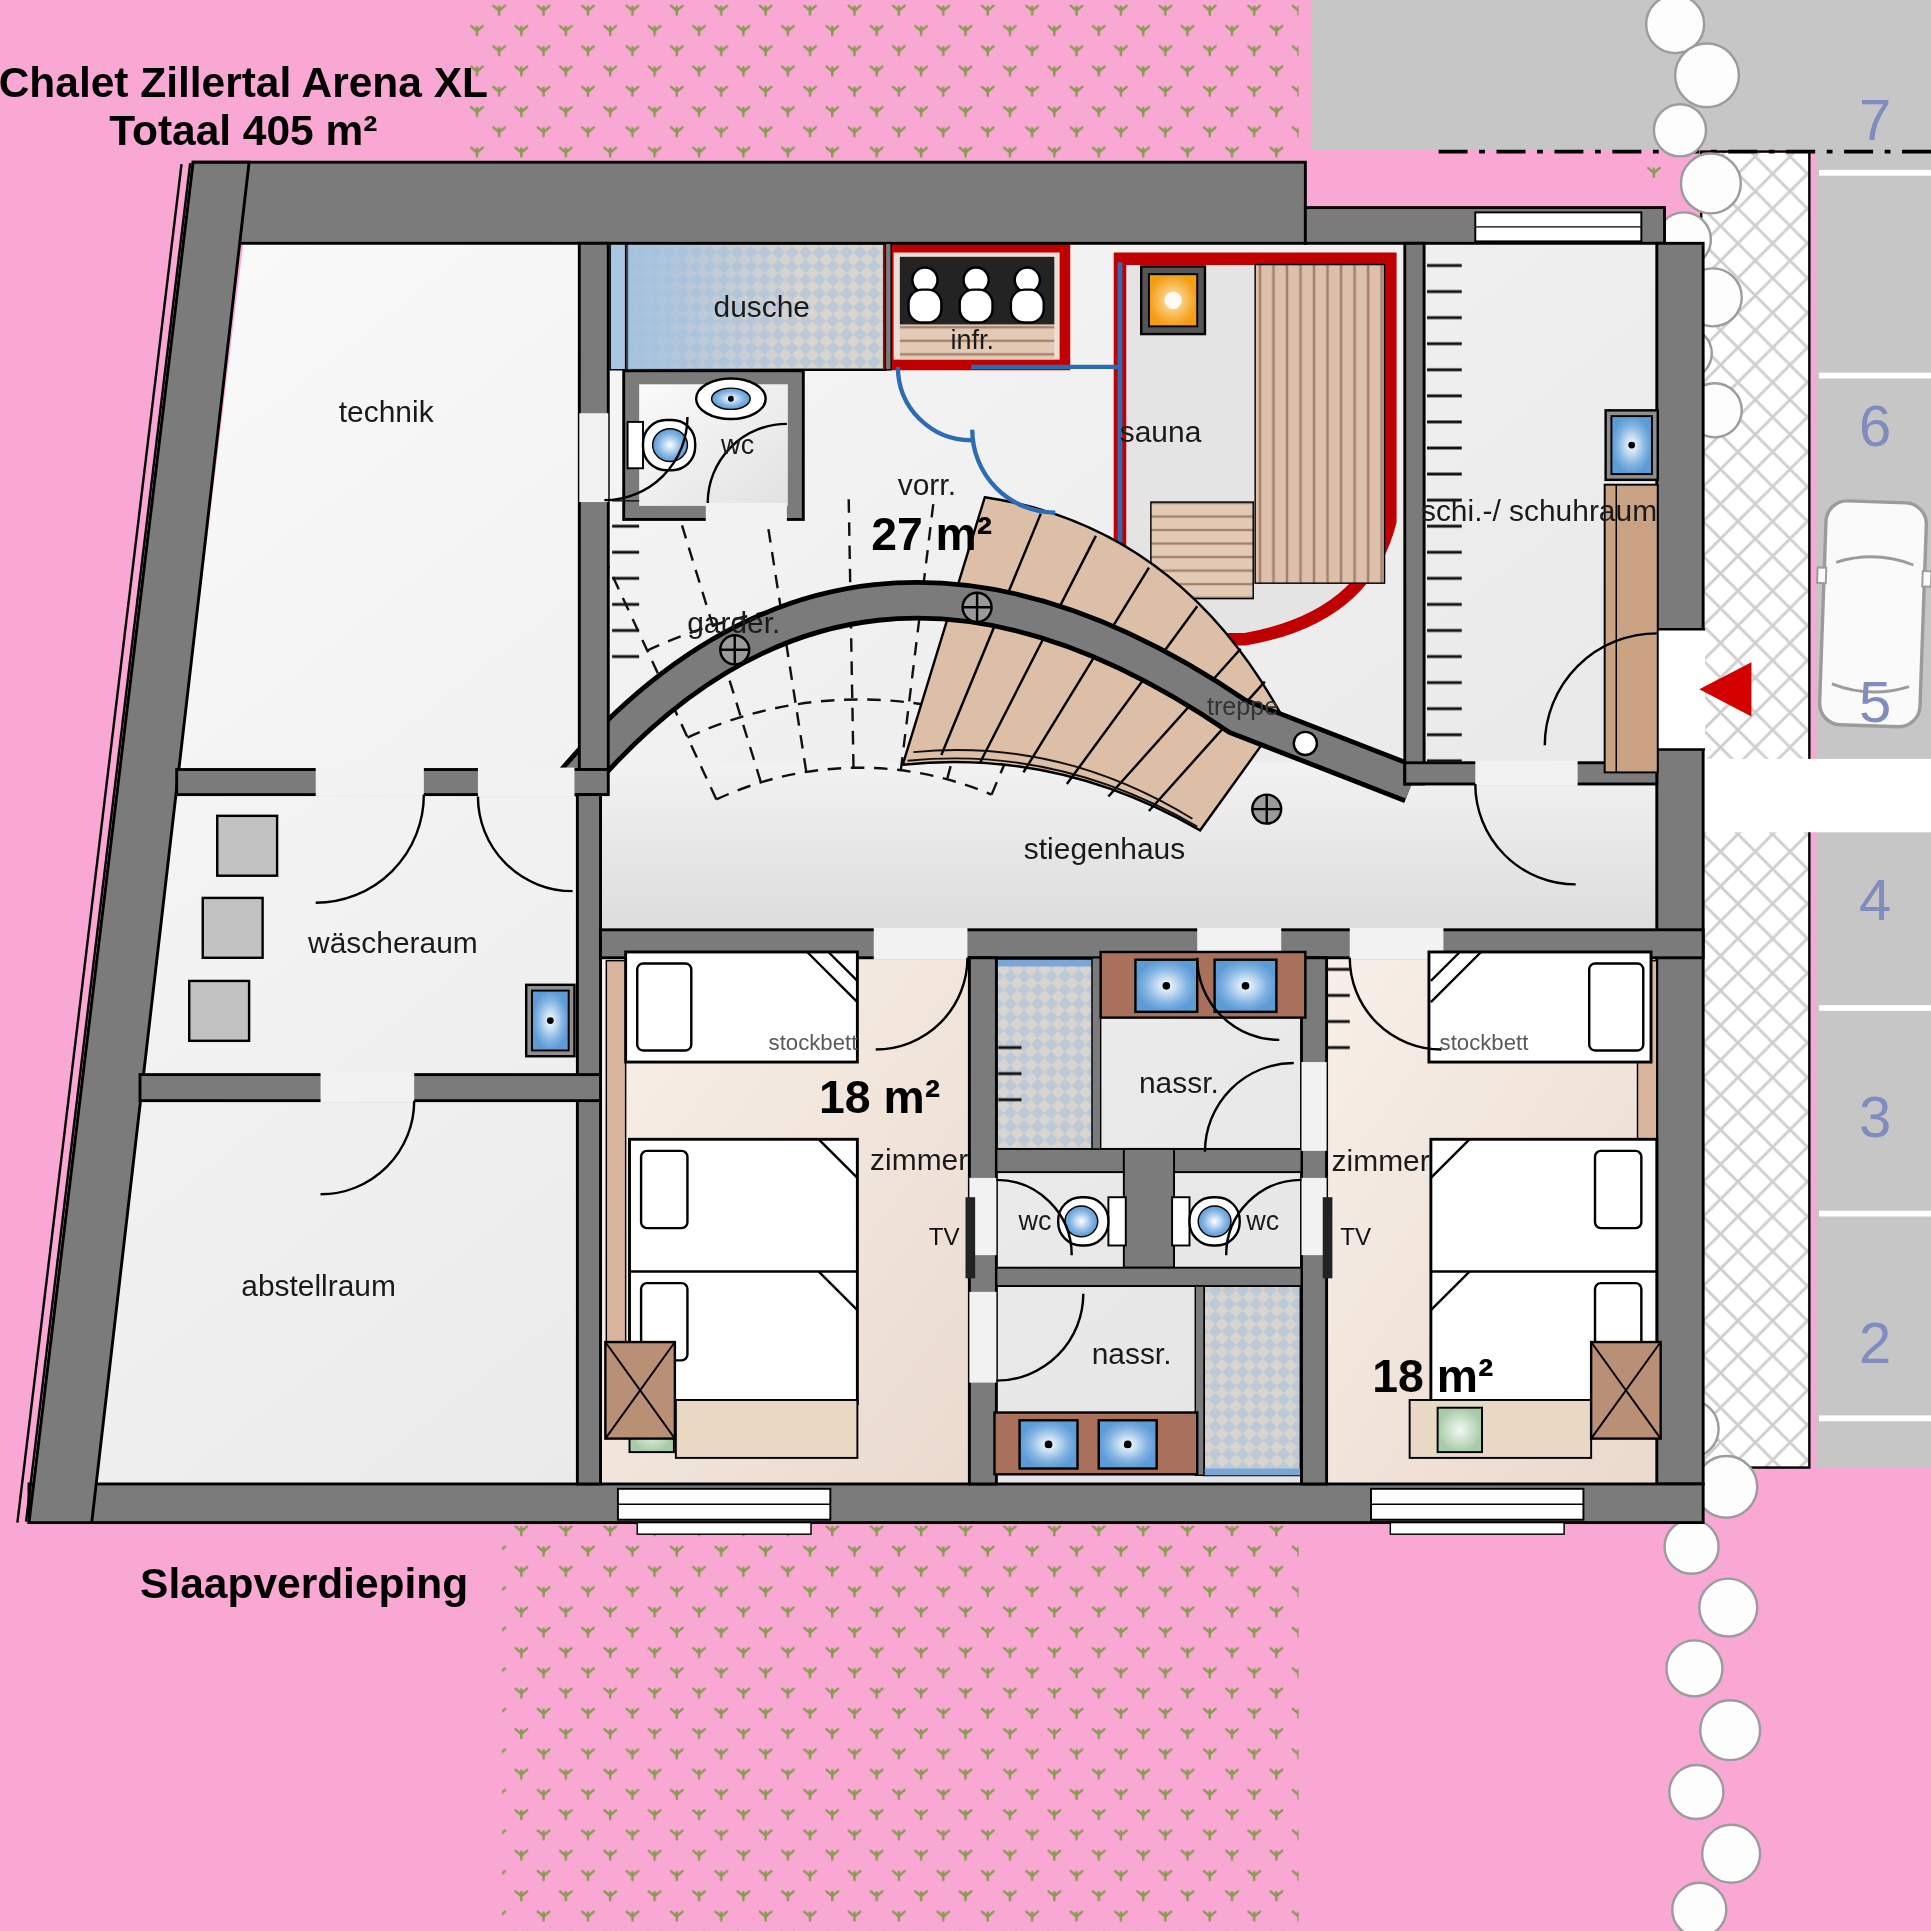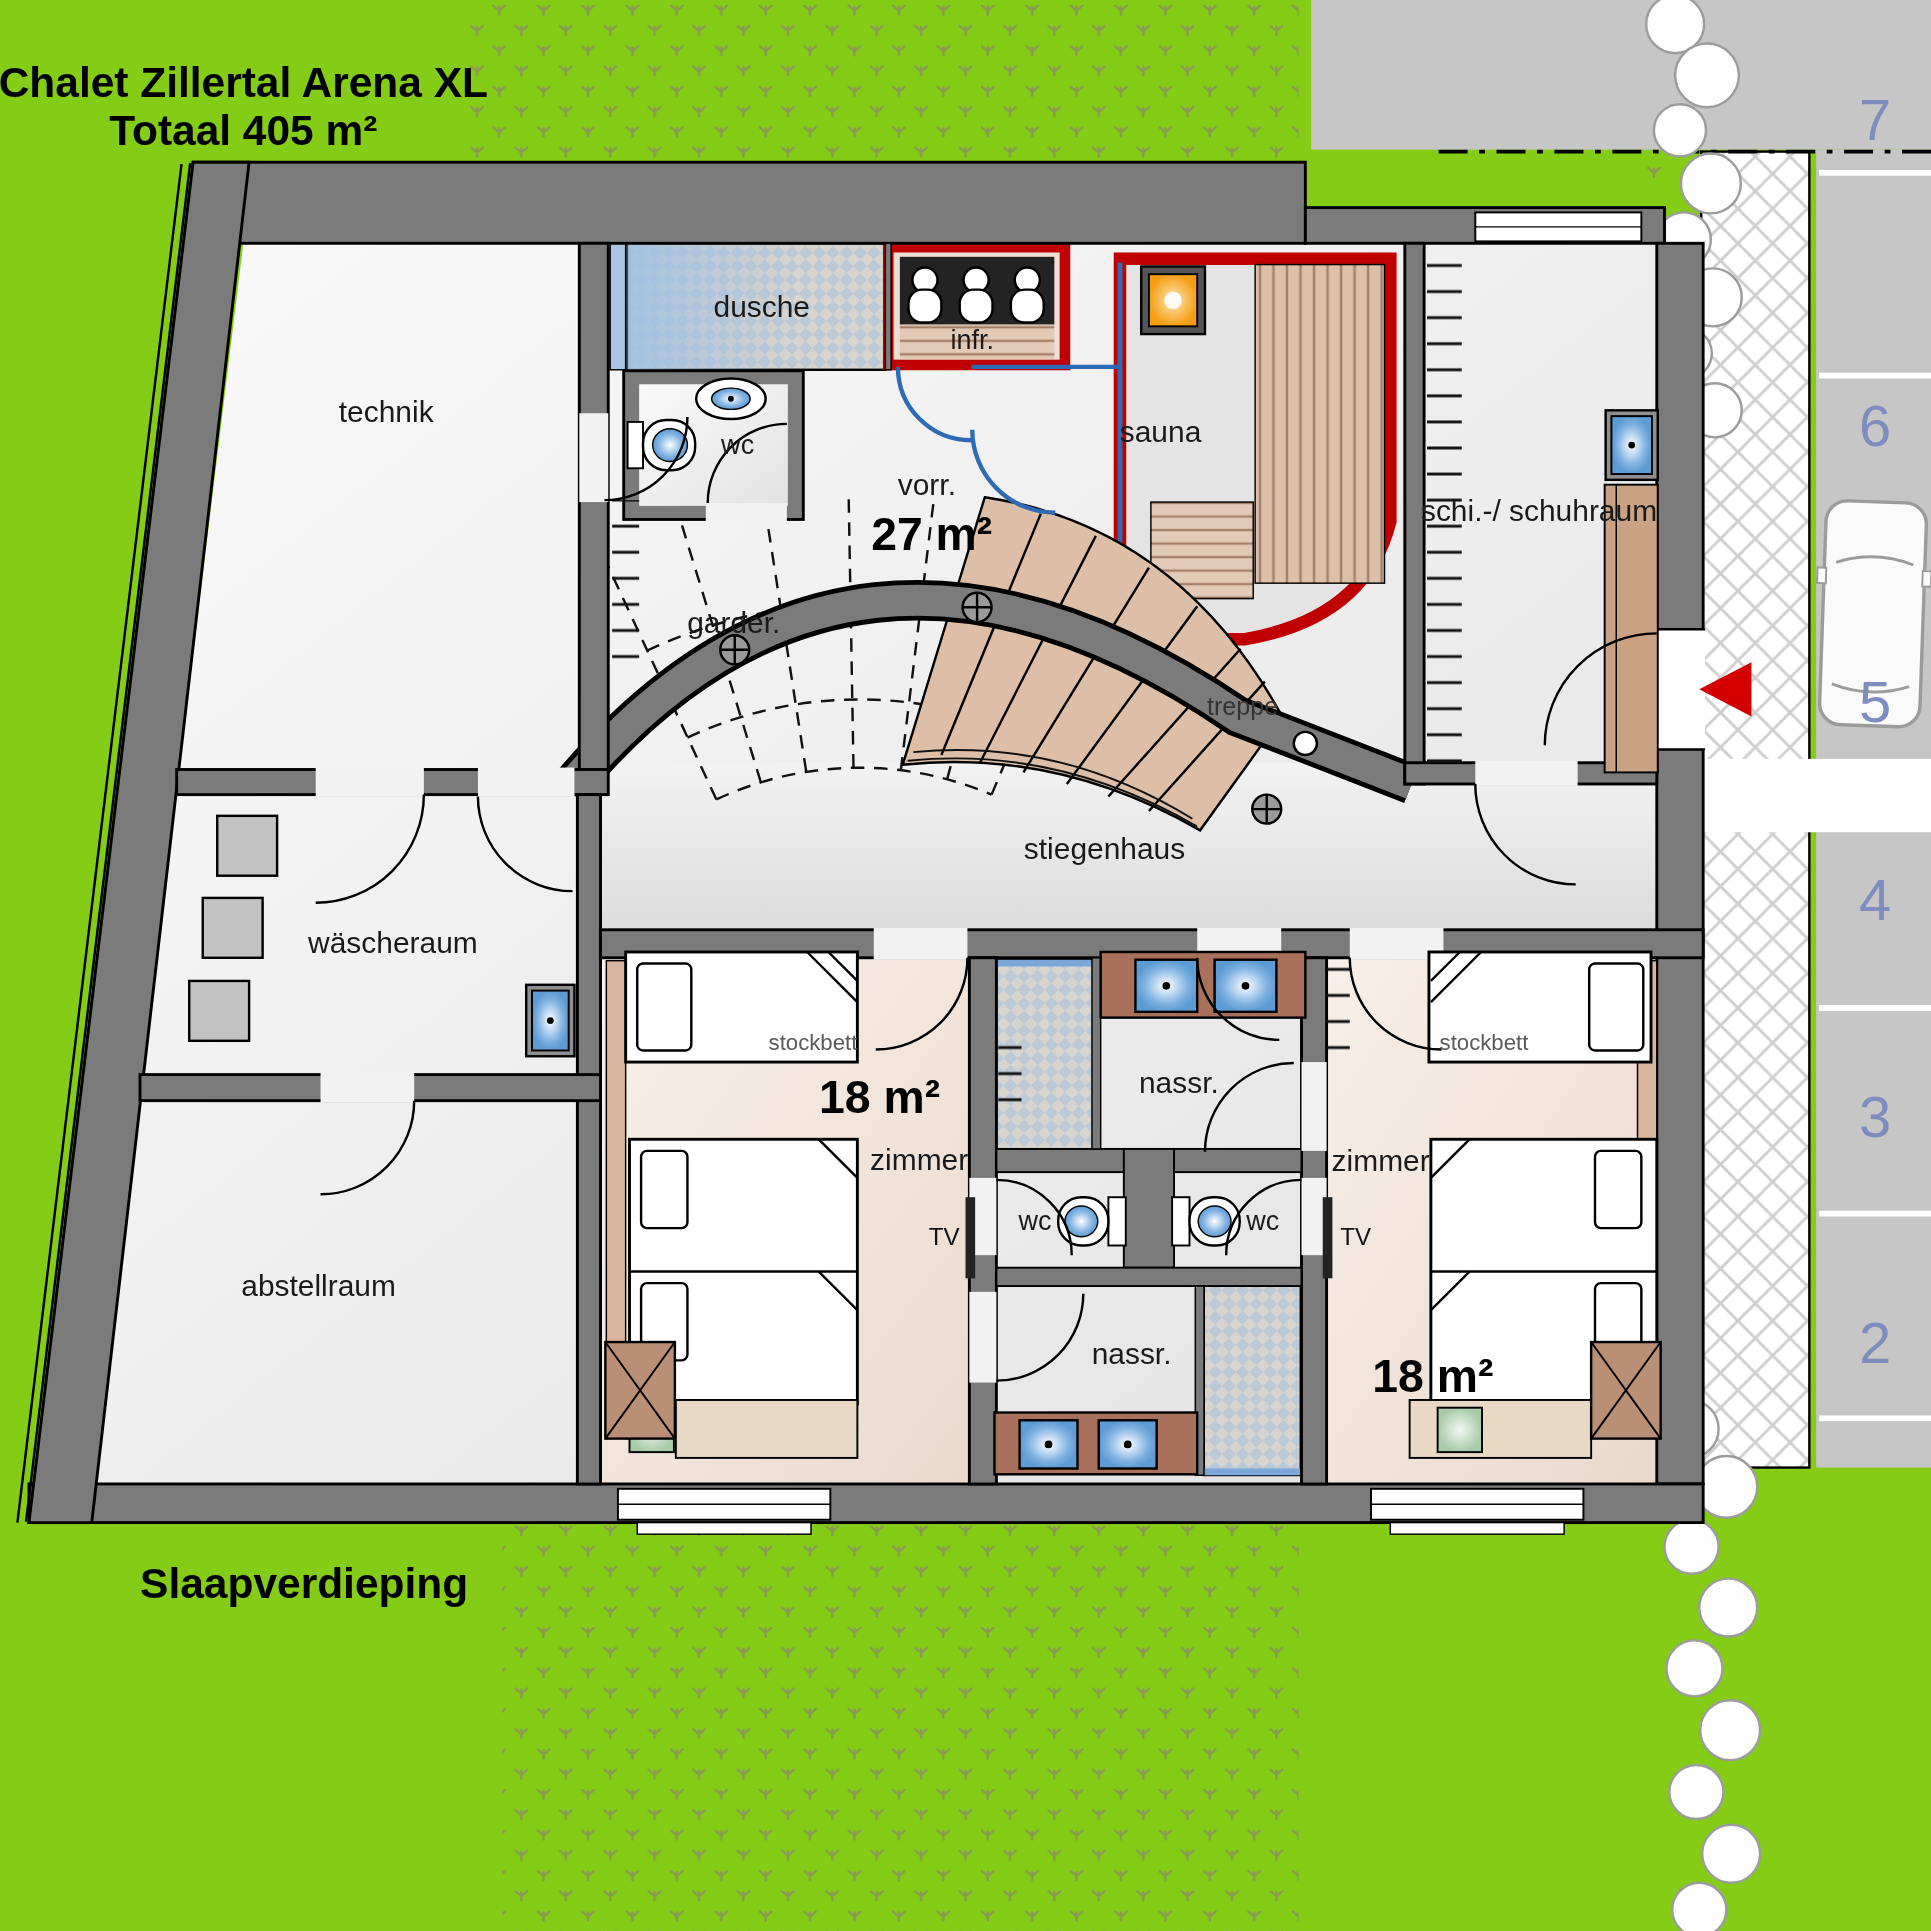--- a/index.html
+++ b/index.html
@@ -1,16 +1,16 @@
 <!DOCTYPE html>
 <html><head>
 <meta charset="utf-8">
 <style>
   html,body{margin:0;padding:0;background:#fff;}
-  #stage{position:relative;width:1931px;height:1931px;background:#84cc16;overflow:hidden;}
+  #stage{position:relative;width:1931px;height:1931px;background:#f9a8d4;overflow:hidden;}
   svg{display:block;}
   svg text{font-family:"Liberation Sans","DejaVu Sans",sans-serif;}
   .room{font-size:31px;fill:#1a1a1a;}
   .roomsm{font-size:28px;fill:#1a1a1a;}
   .area{font-size:48px;font-weight:bold;fill:#000;}
   .tiny{font-size:23px;fill:#5a5a5a;}
   .tlabel{font-size:26px;fill:#333;}
   .tv{font-size:25px;fill:#111;}
   .title{font-size:44px;font-weight:bold;fill:#000;}
   .pnum{font-size:60px;fill:#7e8cbe;}

